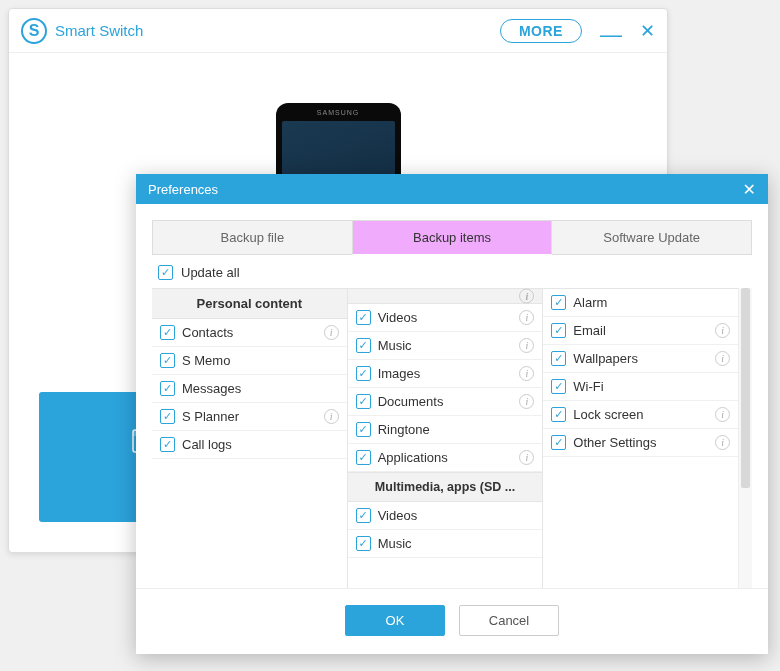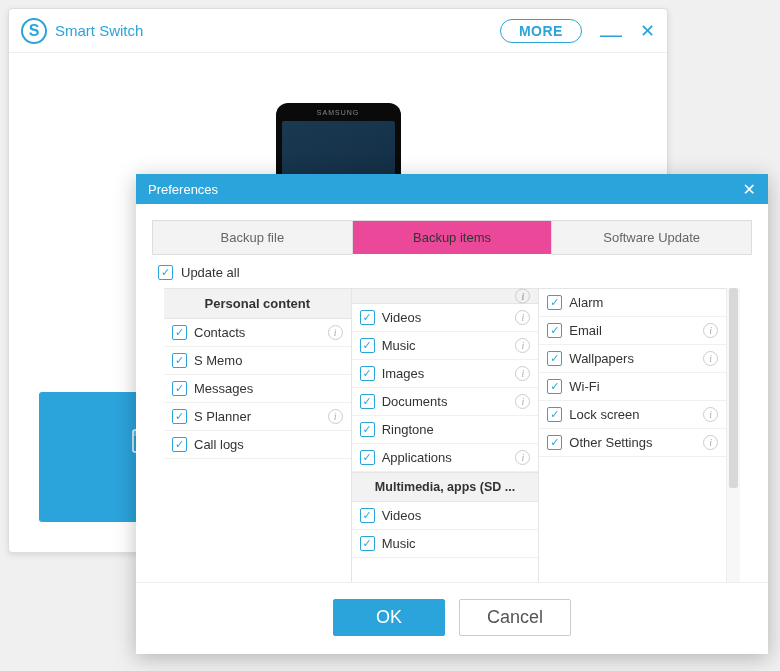--- a/index.html
+++ b/index.html
@@ -27,42 +27,42 @@
 .backup-tile .icon-row { font-size: 28px; margin-bottom: 8px; }
 .backup-tile .label { font-size: 17px; }
 
 
 .prefs { position: absolute; top: 174px; left: 136px; width: 632px; height: 480px; background: #fff; box-shadow: 0 4px 20px rgba(0,0,0,0.25); display: flex; flex-direction: column; }
 .prefs-header { background: #2ba3db; color: #fff; height: 30px; display: flex; align-items: center; padding: 0 12px; font-size: 13px; }
 .prefs-header .close-x { margin-left: auto; cursor: pointer; font-size: 16px; }
 .tabs { display: flex; padding: 16px 16px 0 16px; gap: 0; }
 .tab { flex: 1; text-align: center; padding: 9px 0; border: 1px solid #ddd; font-size: 13px; color: #666; cursor: pointer; background: #fafafa; }
 .tab.inactive { background: #f3f3f3; }
-.tab.active { background: #ec4899; border-bottom: 1px solid #fff; color: #333; }
+.tab.active { background: #f0abfc; border-bottom: 1px solid #fff; color: #333; }
 .tab:first-child { border-right: none; }
 .tab:last-child { border-left: none; }
 
 .select-all-row { padding: 10px 22px 8px 22px; display: flex; align-items: center; gap: 8px; font-size: 13px; color: #333; }
 
-.cols-wrap { flex: 1; padding: 0 28px; overflow: hidden; display: flex; }
+.cols-wrap { flex: 1; padding: 0 16px; overflow: hidden; display: flex; }
 .cols-body { flex: 1; display: flex; border-top: 1px solid #e5e5e5; }
 .col { flex: 1; border-right: 1px solid #e5e5e5; display: flex; flex-direction: column; }
 .col:last-child { border-right: none; }
 .col-header { background: #f2f2f2; border-bottom: 1px solid #e5e5e5; font-weight: 600; font-size: 13px; color: #333; text-align: center; padding: 7px 4px; position: relative; }
 .col-header .info-hdr { position: absolute; right: 8px; top: 50%; transform: translateY(-50%); }
 .col-row { display: flex; align-items: center; padding: 6px 8px; font-size: 13px; color: #333; border-bottom: 1px solid #f0f0f0; gap: 7px; }
 .col-sep { background: #f2f2f2; font-weight: 600; font-size: 12.5px; padding: 7px 4px; text-align: center; border-bottom: 1px solid #e5e5e5; border-top: 1px solid #e5e5e5; color: #333; }
 .info-icon { margin-left: auto; width: 15px; height: 15px; border: 1px solid #ccc; border-radius: 50%; color: #aaa; font-size: 10px; display: flex; align-items: center; justify-content: center; font-style: italic; font-family: serif; cursor: pointer; }
 .scrollbar { width: 14px; background: #f7f7f7; border-left: 1px solid #eee; position: relative; }
 .scroll-thumb { position: absolute; top: 0; left: 2px; right: 2px; height: 200px; background: #d8d8d8; border-radius: 2px; }
 
 .chk { width: 15px; height: 15px; border: 1.5px solid #2ba3db; border-radius: 2px; display: inline-flex; align-items: center; justify-content: center; color: #2ba3db; font-size: 11px; cursor: pointer; flex-shrink: 0; background: #fff; }
 
 .buttons { display: flex; justify-content: center; gap: 14px; padding: 16px 0 18px 0; border-top: 1px solid #eee; margin-top: auto; }
-.btn { width: 112px; padding: 7px 0; font-size: 18px; border-radius: 2px; cursor: pointer; text-align: center; }
+.btn { width: 100px; padding: 7px 0; font-size: 13px; border-radius: 2px; cursor: pointer; text-align: center; }
 .btn-ok { background: #2ba3db; color: #fff; border: 1px solid #2ba3db; }
 .btn-cancel { background: #fff; color: #555; border: 1px solid #ccc; }
 </style>
 </head>
 <body>
 
 <div class="main-window">
   <div class="titlebar">
     <div class="logo-circle">S</div>
     <div class="app-title">Smart Switch</div>

